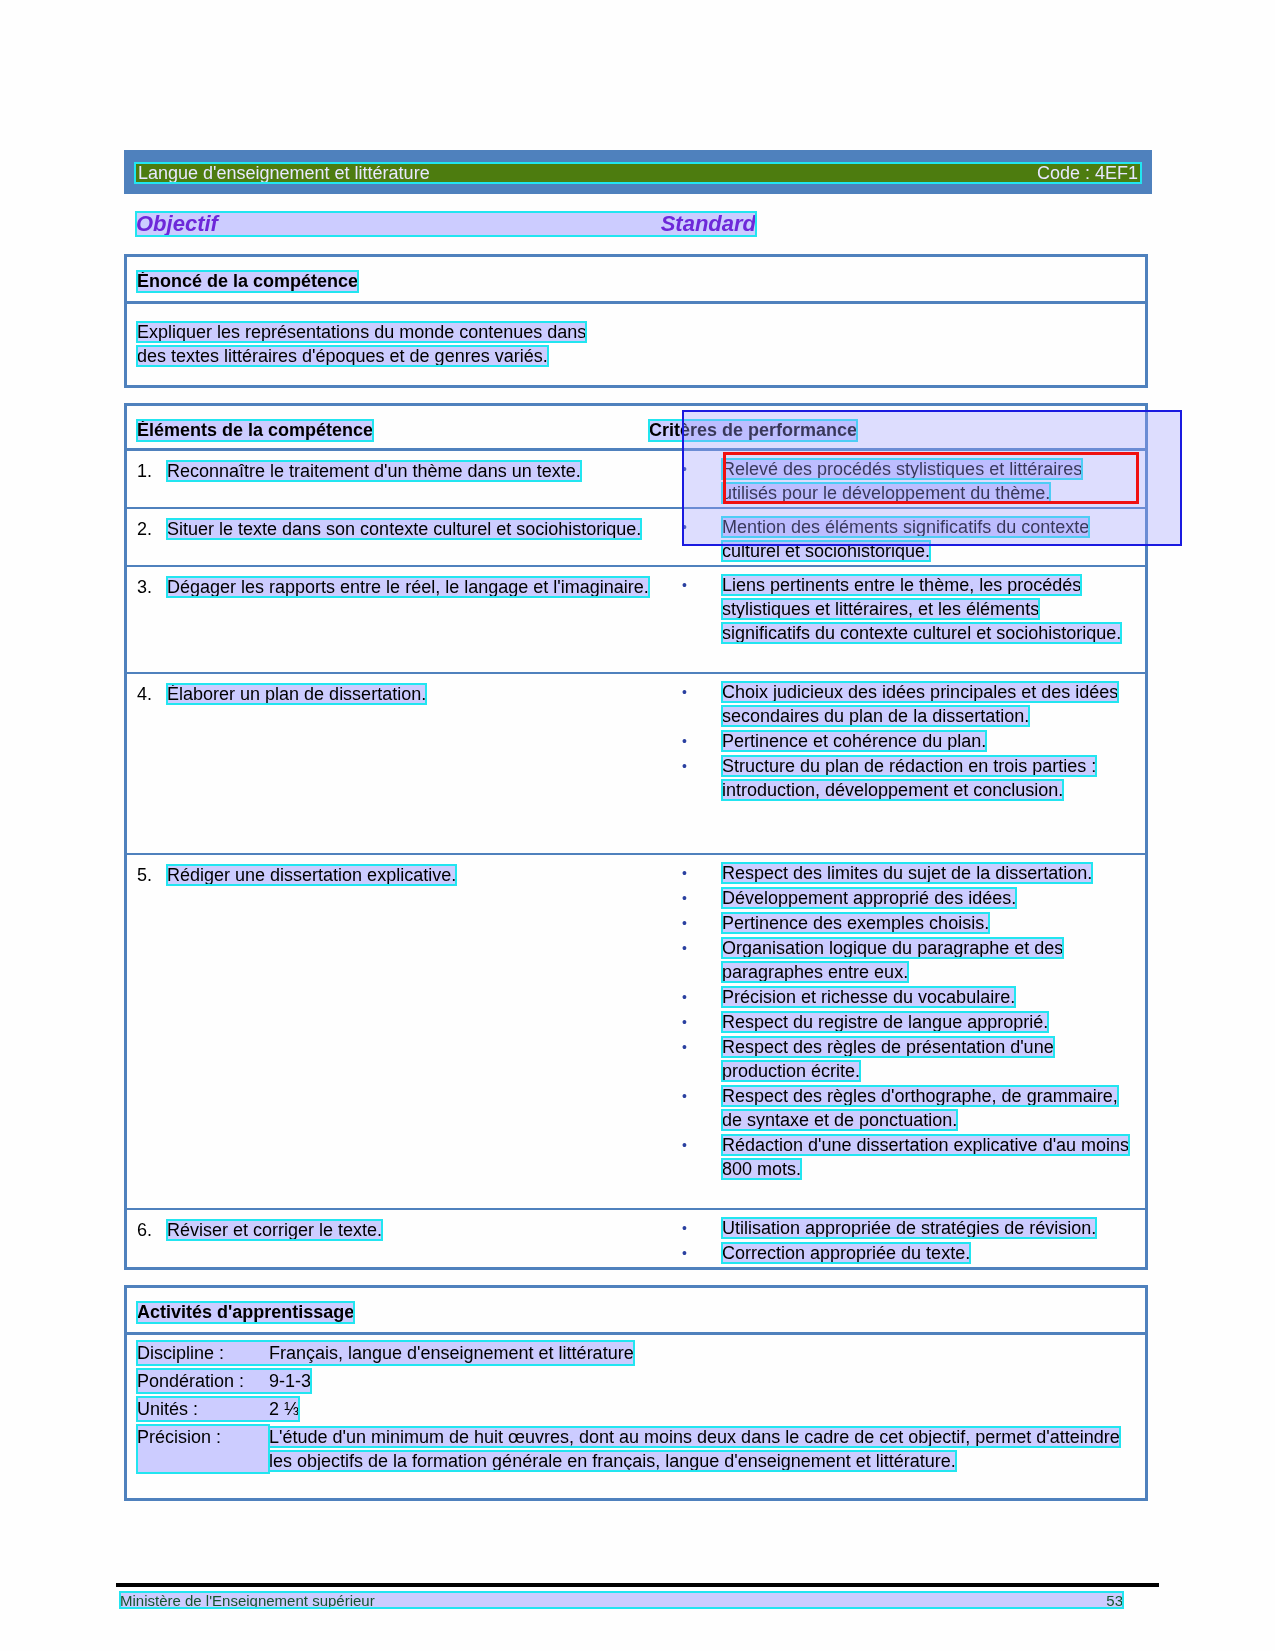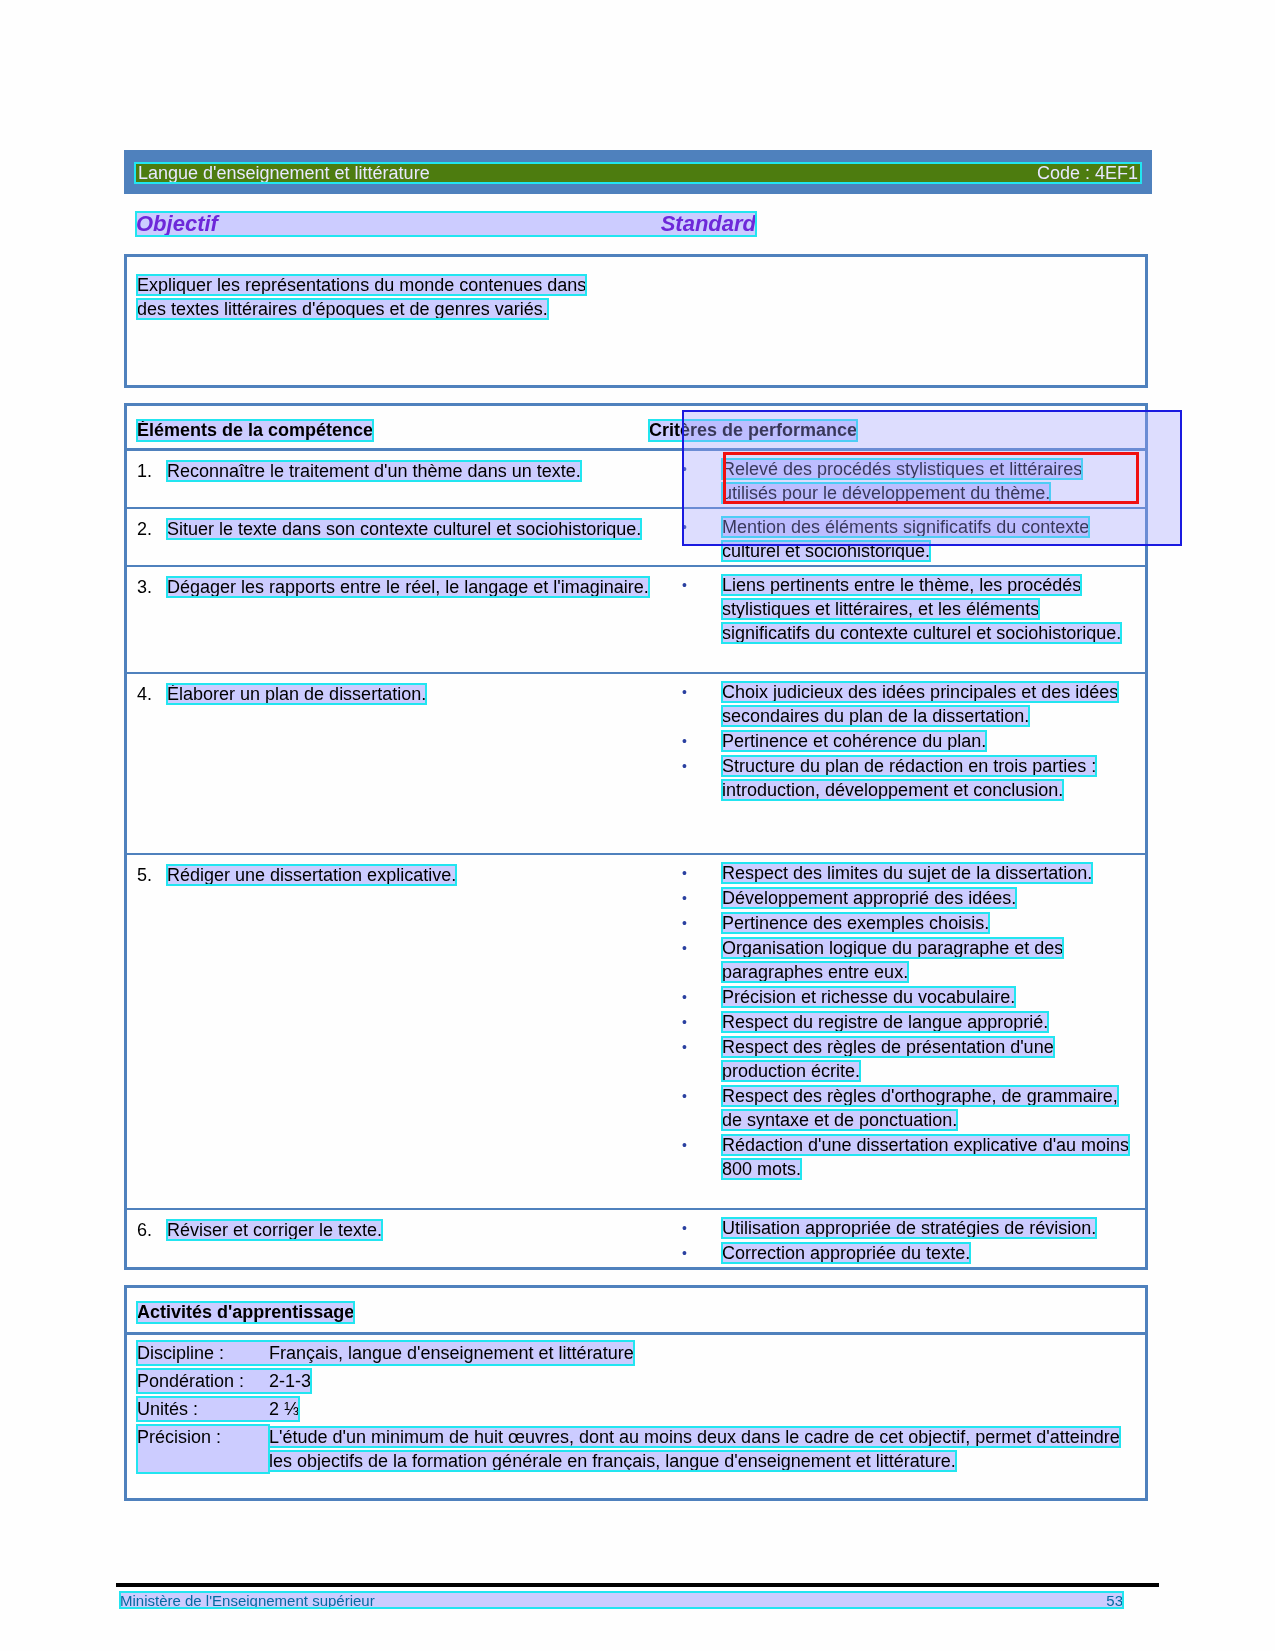--- a/index.html
+++ b/index.html
@@ -56,21 +56,21 @@
   #activities { top: 1285px; height: 216px; }
   #activities .body { padding: 6px 10px; font-size: 18px; line-height: 24px; }
   .act-line { display: flex; margin-bottom: 4px; }
   .act-line .lbl { width: 132px; flex: none; }
   .act-line .val { flex: 1; }
 
   #footer-rule { position: absolute; left: 116px; top: 1583px; width: 1043px; height: 4px; background: #000; }
   #footer {
     position: absolute; left: 120px; top: 1592px; width: 1003px; height: 16px;
     display: flex; justify-content: space-between; align-items: center;
-    font-size: 15px; color: #0369a1;
+    font-size: 15px; color: #14532d;
   }
   #overlay-blue {
     position: absolute; left: 682px; top: 410px; width: 496px; height: 132px;
     border: 2px solid #1a1ae0; background: rgba(160,160,255,0.35); pointer-events: none;
   }
   #overlay-red {
     position: absolute; left: 723px; top: 452px; width: 410px; height: 46px;
     border: 3px solid #f01010; pointer-events: none;
   }
 </style>
@@ -83,20 +83,23 @@
     <span>Code : 4EF1</span>
   </div>
 </div>
 
 <div id="objective-row" class="hl">
   <span>Objectif</span>
   <span>Standard</span>
 </div>
 
 <div id="enonce" class="box">
+  <div class="head">
+    <span class="hl">Énoncé de la compétence</span>
+  </div>
   <div class="body">
     <span class="hl">Expliquer les représentations du monde contenues dans des textes littéraires d'époques et de genres variés.</span>
   </div>
 </div>
 
 <div id="elements" class="box">
   <div class="head">
     <span class="h1 hl">Éléments de la compétence</span>
     <span class="h2 hl">Critères de performance</span>
   </div>
@@ -155,21 +158,21 @@
   <div class="head">
     <span class="hl">Activités d'apprentissage</span>
   </div>
   <div class="body">
     <div class="act-line hl" style="display:inline-flex">
       <span class="lbl">Discipline :</span>
       <span class="val">Français, langue d'enseignement et littérature</span>
     </div><br>
     <div class="act-line hl" style="display:inline-flex">
       <span class="lbl">Pondération :</span>
-      <span class="val">2-1-3</span>
+      <span class="val">9-1-3</span>
     </div><br>
     <div class="act-line hl" style="display:inline-flex">
       <span class="lbl">Unités :</span>
       <span class="val">2 ⅓</span>
     </div>
     <div class="act-line">
       <span class="lbl hl">Précision :</span>
       <span class="val"><span class="hl">L'étude d'un minimum de huit œuvres, dont au moins deux dans le cadre de cet objectif, permet d'atteindre les objectifs de la formation générale en français, langue d'enseignement et littérature.</span></span>
     </div>
   </div>

